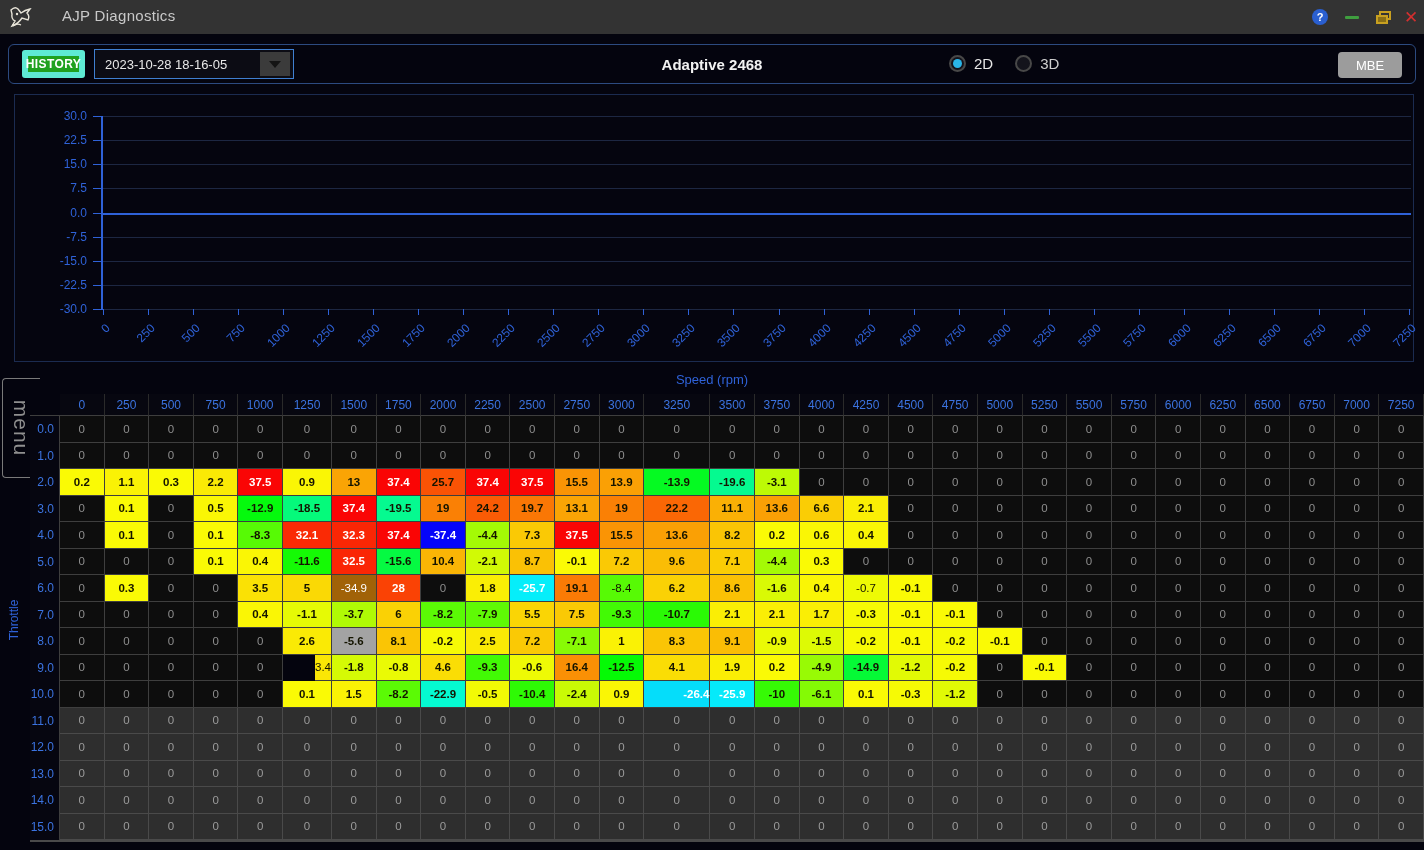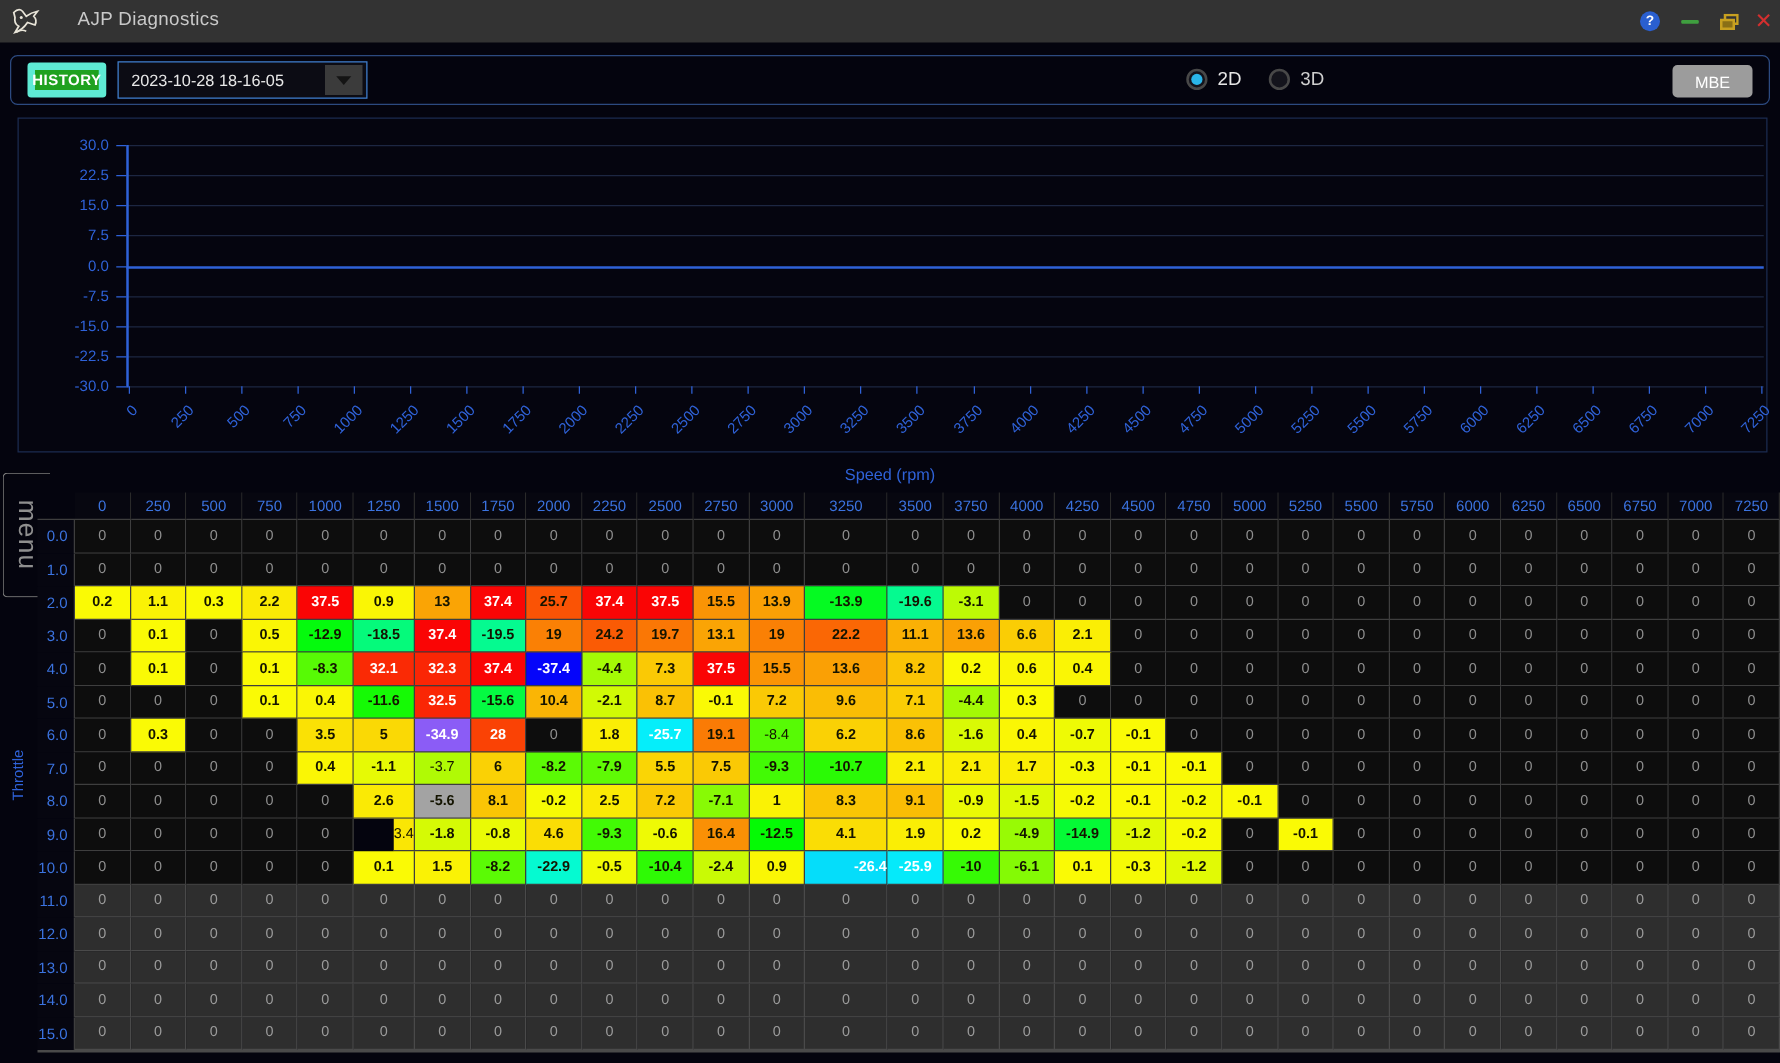--- a/index.html
+++ b/index.html
@@ -87,20 +87,21 @@
   </div>
 
   <div class="toolbar">
     <div class="history-btn">HISTORY</div>
     <div class="date-select">
       <div class="date-value">2023-10-28 18-16-05</div>
       <div class="date-arrow">
         <div class="tri"></div>
       </div>
     </div>
+    <div class="map-title">Adaptive 2468</div>
     <div class="radio-group">
       <div class="radio-item">
         <div class="radio-circle">
             <div class="radio-dot"></div>
           </div>
         <div class="radio-label">2D</div>
       </div>
       <div class="radio-item">
         <div class="radio-circle"></div>
         <div class="radio-label dim">3D</div>
@@ -425,52 +426,52 @@
       <div class="cell zero">0</div>
       <div class="cell zero">0</div>
       <div class="cell zero">0</div>
       <div class="rlabel">6.0</div>
       <div class="cell zero">0</div>
       <div class="cell" style="background: rgb(250, 250, 5); color: rgb(20, 20, 0); font-weight: bold;">0.3</div>
       <div class="cell zero">0</div>
       <div class="cell zero">0</div>
       <div class="cell" style="background: rgb(250, 225, 5); color: rgb(20, 20, 0); font-weight: bold;">3.5</div>
       <div class="cell" style="background: rgb(250, 217, 5); color: rgb(20, 20, 0); font-weight: bold;">5</div>
-      <div class="cell" style="background: #8b5cf6; color: rgb(255, 255, 255); font-weight: bold;">-34.9</div>
+      <div class="cell" style="background: #a16207; color: rgb(255, 255, 255); font-weight: normal;">-34.9</div>
       <div class="cell" style="background: rgb(250, 66, 5); color: rgb(255, 255, 255); font-weight: bold;">28</div>
       <div class="cell zero">0</div>
       <div class="cell" style="background: rgb(250, 238, 5); color: rgb(20, 20, 0); font-weight: bold;">1.8</div>
       <div class="cell" style="background: rgb(5, 238, 250); color: rgb(255, 255, 255); font-weight: bold;">-25.7</div>
       <div class="cell" style="background: rgb(250, 123, 5); color: rgb(20, 20, 0); font-weight: bold;">19.1</div>
       <div class="cell" style="background: rgb(87, 250, 5); color: rgb(20, 20, 0); font-weight: normal;">-8.4</div>
       <div class="cell" style="background: rgb(250, 209, 5); color: rgb(20, 20, 0); font-weight: bold;">6.2</div>
       <div class="cell" style="background: rgb(250, 193, 5); color: rgb(20, 20, 0); font-weight: bold;">8.6</div>
       <div class="cell" style="background: rgb(217, 250, 5); color: rgb(20, 20, 0); font-weight: bold;">-1.6</div>
       <div class="cell" style="background: rgb(250, 246, 5); color: rgb(20, 20, 0); font-weight: bold;">0.4</div>
-      <div class="cell" style="background: rgb(238, 250, 5); color: rgb(20, 20, 0); font-weight: bold;">-0.7</div>
+      <div class="cell" style="background: rgb(238, 250, 5); color: rgb(20, 20, 0); font-weight: normal;">-0.7</div>
       <div class="cell" style="background: rgb(250, 250, 5); color: rgb(20, 20, 0); font-weight: bold;">-0.1</div>
       <div class="cell zero">0</div>
       <div class="cell zero">0</div>
       <div class="cell zero">0</div>
       <div class="cell zero">0</div>
       <div class="cell zero">0</div>
       <div class="cell zero">0</div>
       <div class="cell zero">0</div>
       <div class="cell zero">0</div>
       <div class="cell zero">0</div>
       <div class="cell zero">0</div>
       <div class="cell zero">0</div>
       <div class="rlabel">7.0</div>
       <div class="cell zero">0</div>
       <div class="cell zero">0</div>
       <div class="cell zero">0</div>
       <div class="cell zero">0</div>
       <div class="cell" style="background: rgb(250, 246, 5); color: rgb(20, 20, 0); font-weight: bold;">0.4</div>
       <div class="cell" style="background: rgb(230, 250, 5); color: rgb(20, 20, 0); font-weight: bold;">-1.1</div>
-      <div class="cell" style="background: rgb(176, 250, 5); color: rgb(20, 20, 0); font-weight: normal;">-3.7</div>
+      <div class="cell" style="background: rgb(176, 250, 5); color: rgb(20, 20, 0); font-weight: bold;">-3.7</div>
       <div class="cell" style="background: rgb(250, 209, 5); color: rgb(20, 20, 0); font-weight: bold;">6</div>
       <div class="cell" style="background: rgb(91, 250, 5); color: rgb(20, 20, 0); font-weight: bold;">-8.2</div>
       <div class="cell" style="background: rgb(95, 250, 5); color: rgb(20, 20, 0); font-weight: bold;">-7.9</div>
       <div class="cell" style="background: rgb(250, 213, 5); color: rgb(20, 20, 0); font-weight: bold;">5.5</div>
       <div class="cell" style="background: rgb(250, 201, 5); color: rgb(20, 20, 0); font-weight: bold;">7.5</div>
       <div class="cell" style="background: rgb(66, 250, 5); color: rgb(20, 20, 0); font-weight: bold;">-9.3</div>
       <div class="cell" style="background: rgb(42, 250, 5); color: rgb(20, 20, 0); font-weight: bold;">-10.7</div>
       <div class="cell" style="background: rgb(250, 238, 5); color: rgb(20, 20, 0); font-weight: bold;">2.1</div>
       <div class="cell" style="background: rgb(250, 238, 5); color: rgb(20, 20, 0); font-weight: bold;">2.1</div>
       <div class="cell" style="background: rgb(250, 238, 5); color: rgb(20, 20, 0); font-weight: bold;">1.7</div>

